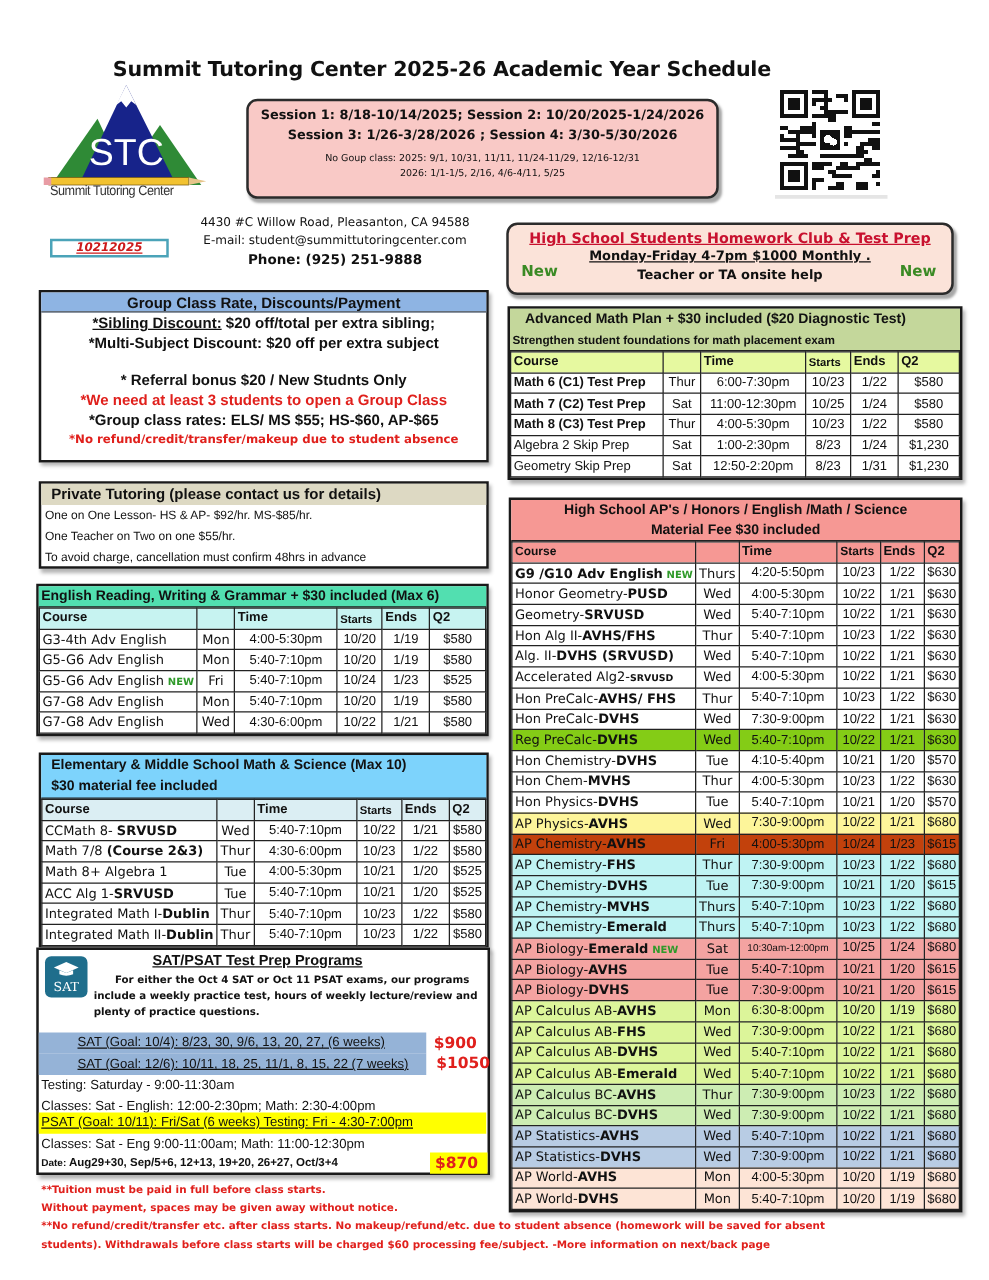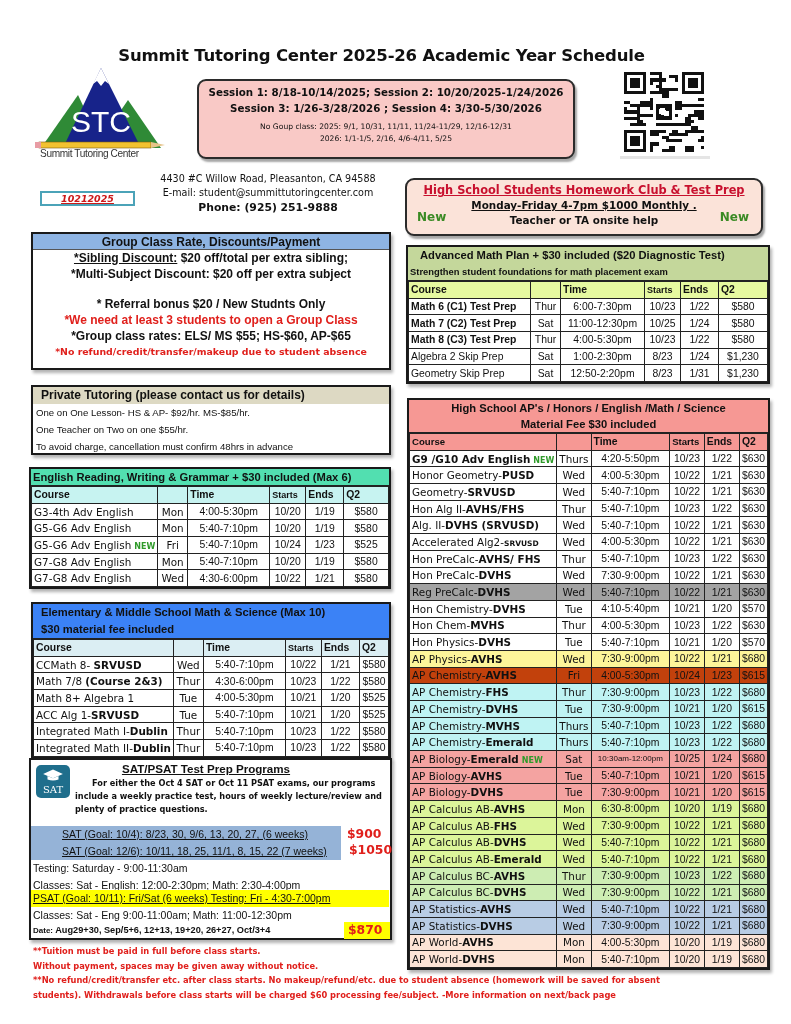--- a/index.html
+++ b/index.html
@@ -1,21 +1,21 @@
 <!DOCTYPE html>
 <html><head>
 <meta charset="utf-8">
 <style>
   * { box-sizing: border-box; margin: 0; padding: 0; }
   html, body { width: 791px; height: 1024px; background: #ffffff; overflow: hidden; }
   body { position: relative; font-family: "Liberation Sans", sans-serif; color: #111; }
   .abs { position: absolute; }
 
   
-  #title { left: 0; top: 46px; width: 707px; text-align: center; font-family: "DejaVu Sans", sans-serif; font-weight: bold; font-size: 16.5px; letter-spacing: -0.2px; margin-left: 28px; }
+  #title { left: 0; top: 46px; width: 707px; text-align: center; font-family: "DejaVu Sans", sans-serif; font-weight: bold; font-size: 16.5px; letter-spacing: -0.2px; }
 
   
   #logo { left: 33px; top: 60px; width: 140px; height: 100px; }
   #logo-caption { left: 40px; top: 147px; width: 120px; font-family: "Liberation Sans", sans-serif; font-size: 11px; color: #333; letter-spacing: -0.4px; transform: scaleX(0.92); transform-origin: left; }
 
   
   #session-box { left: 197px; top: 79px; width: 378px; height: 80px; background: #f9c9c6; border: 2px solid #2b2b2b; border-radius: 9px; box-shadow: 2px 3px 2px rgba(0,0,0,0.35); text-align: center; font-family: "DejaVu Sans", sans-serif; }
   #session-box .s { font-weight: bold; font-size: 10.3px; line-height: 16px; }
   #session-box .s:first-child { margin-top: 3px; }
   #session-box .n { font-size: 7.6px; line-height: 12px; }
@@ -61,21 +61,21 @@
   #priv-head { background: #ddd9c3; font-weight: bold; font-size: 12px; height: 17px; line-height: 17px; padding-left: 8px; }
   #priv-box .ln { font-size: 9.6px; line-height: 17px; padding-left: 3px; }
 
   
   #eng-box { left: 29px; top: 467px; width: 362px; }
   #eng-box .cap { background: #52dfb0; font-weight: bold; font-size: 11.2px; height: 17px; line-height: 17px; padding-left: 2px; border-bottom: 1px solid #222; }
   #eng-box th { background: #c7f3f1; }
 
   
   #math-box { left: 31px; top: 602px; width: 360px; }
-  #math-box .cap { background: #3b82f6; font-weight: bold; font-size: 11.2px; line-height: 17px; padding-left: 8px; border-bottom: 1px solid #222; }
+  #math-box .cap { background: #7dd3fc; font-weight: bold; font-size: 11.2px; line-height: 17px; padding-left: 8px; border-bottom: 1px solid #222; }
   #math-box th { background: #dbeef3; }
 
   
   #sat-box { left: 29px; top: 758px; width: 363px; height: 182px; }
   #sat-logo { position: absolute; left: 5px; top: 5px; width: 34px; height: 33px; background: #1f6e8c; border-radius: 5px; color: #fff; font-family: "DejaVu Serif", serif; font-size: 10px; text-align: center; }
   #sat-logo .cap-ico { margin-top: 3px; height: 14px; }
   #sat-title { position: absolute; left: 60px; top: 2px; width: 230px; text-align: center; font-weight: bold; font-size: 11.6px; text-decoration: underline; }
   #sat-desc { position: absolute; left: 44px; top: 17px; width: 316px; font-family: "DejaVu Sans", sans-serif; font-weight: bold; font-size: 8.2px; line-height: 13px; }
   #sat-desc .first { padding-left: 17px; }
   .sat-row { position: absolute; left: 0; font-size: 10.5px; height: 17px; line-height: 17px; padding-left: 2px; }
@@ -665,21 +665,21 @@
           <td class="c">$630</td>
         </tr>
         <tr style="background: rgb(255, 255, 255);">
           <td class="course cal"><span>Hon PreCalc-</span><span class="b">DVHS</span></td>
           <td class="c cal">Wed</td>
           <td class="c">7:30-9:00pm</td>
           <td class="c">10/22</td>
           <td class="c">1/21</td>
           <td class="c">$630</td>
         </tr>
-        <tr style="background: #a3a3a3; padding-left: 36px;">
+        <tr style="background: #84cc16; padding-left: 36px;">
           <td class="course cal"><span>Reg PreCalc-</span><span class="b">DVHS</span></td>
           <td class="c cal">Wed</td>
           <td class="c">5:40-7:10pm</td>
           <td class="c">10/22</td>
           <td class="c">1/21</td>
           <td class="c">$630</td>
         </tr>
         <tr style="background: rgb(255, 255, 255);">
           <td class="course cal"><span>Hon Chemistry-</span><span class="b">DVHS</span></td>
           <td class="c cal">Tue</td>

